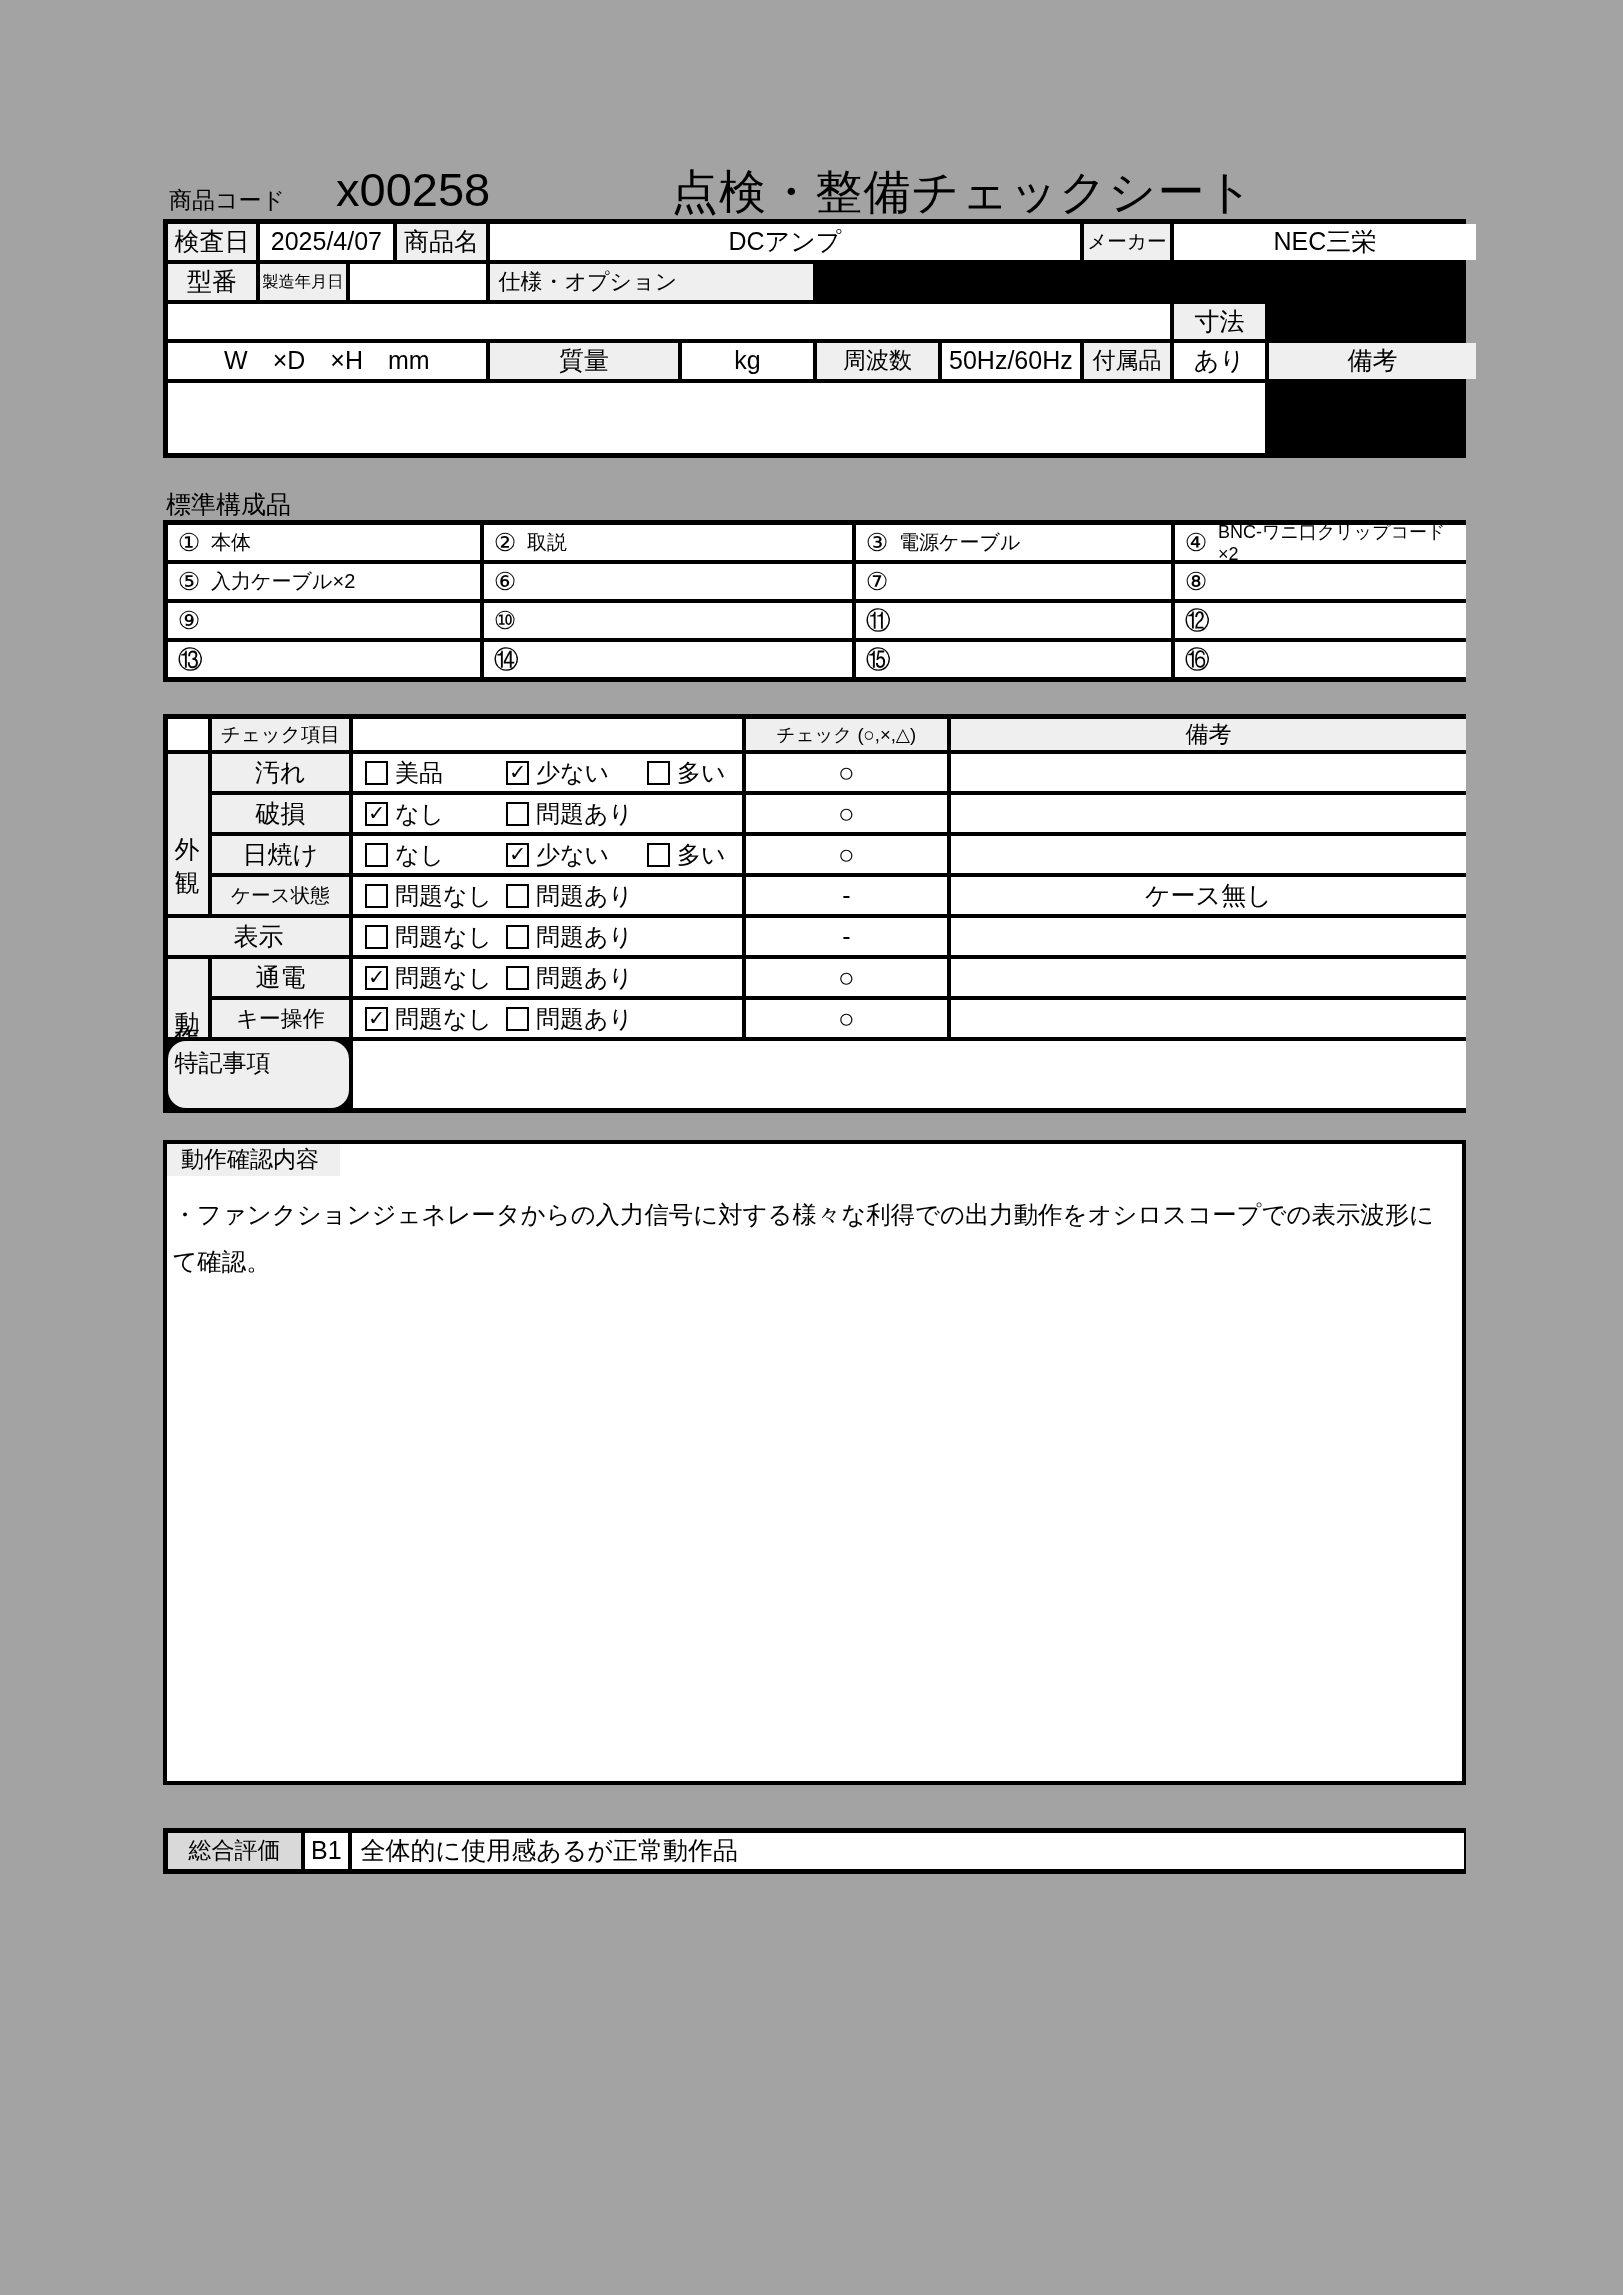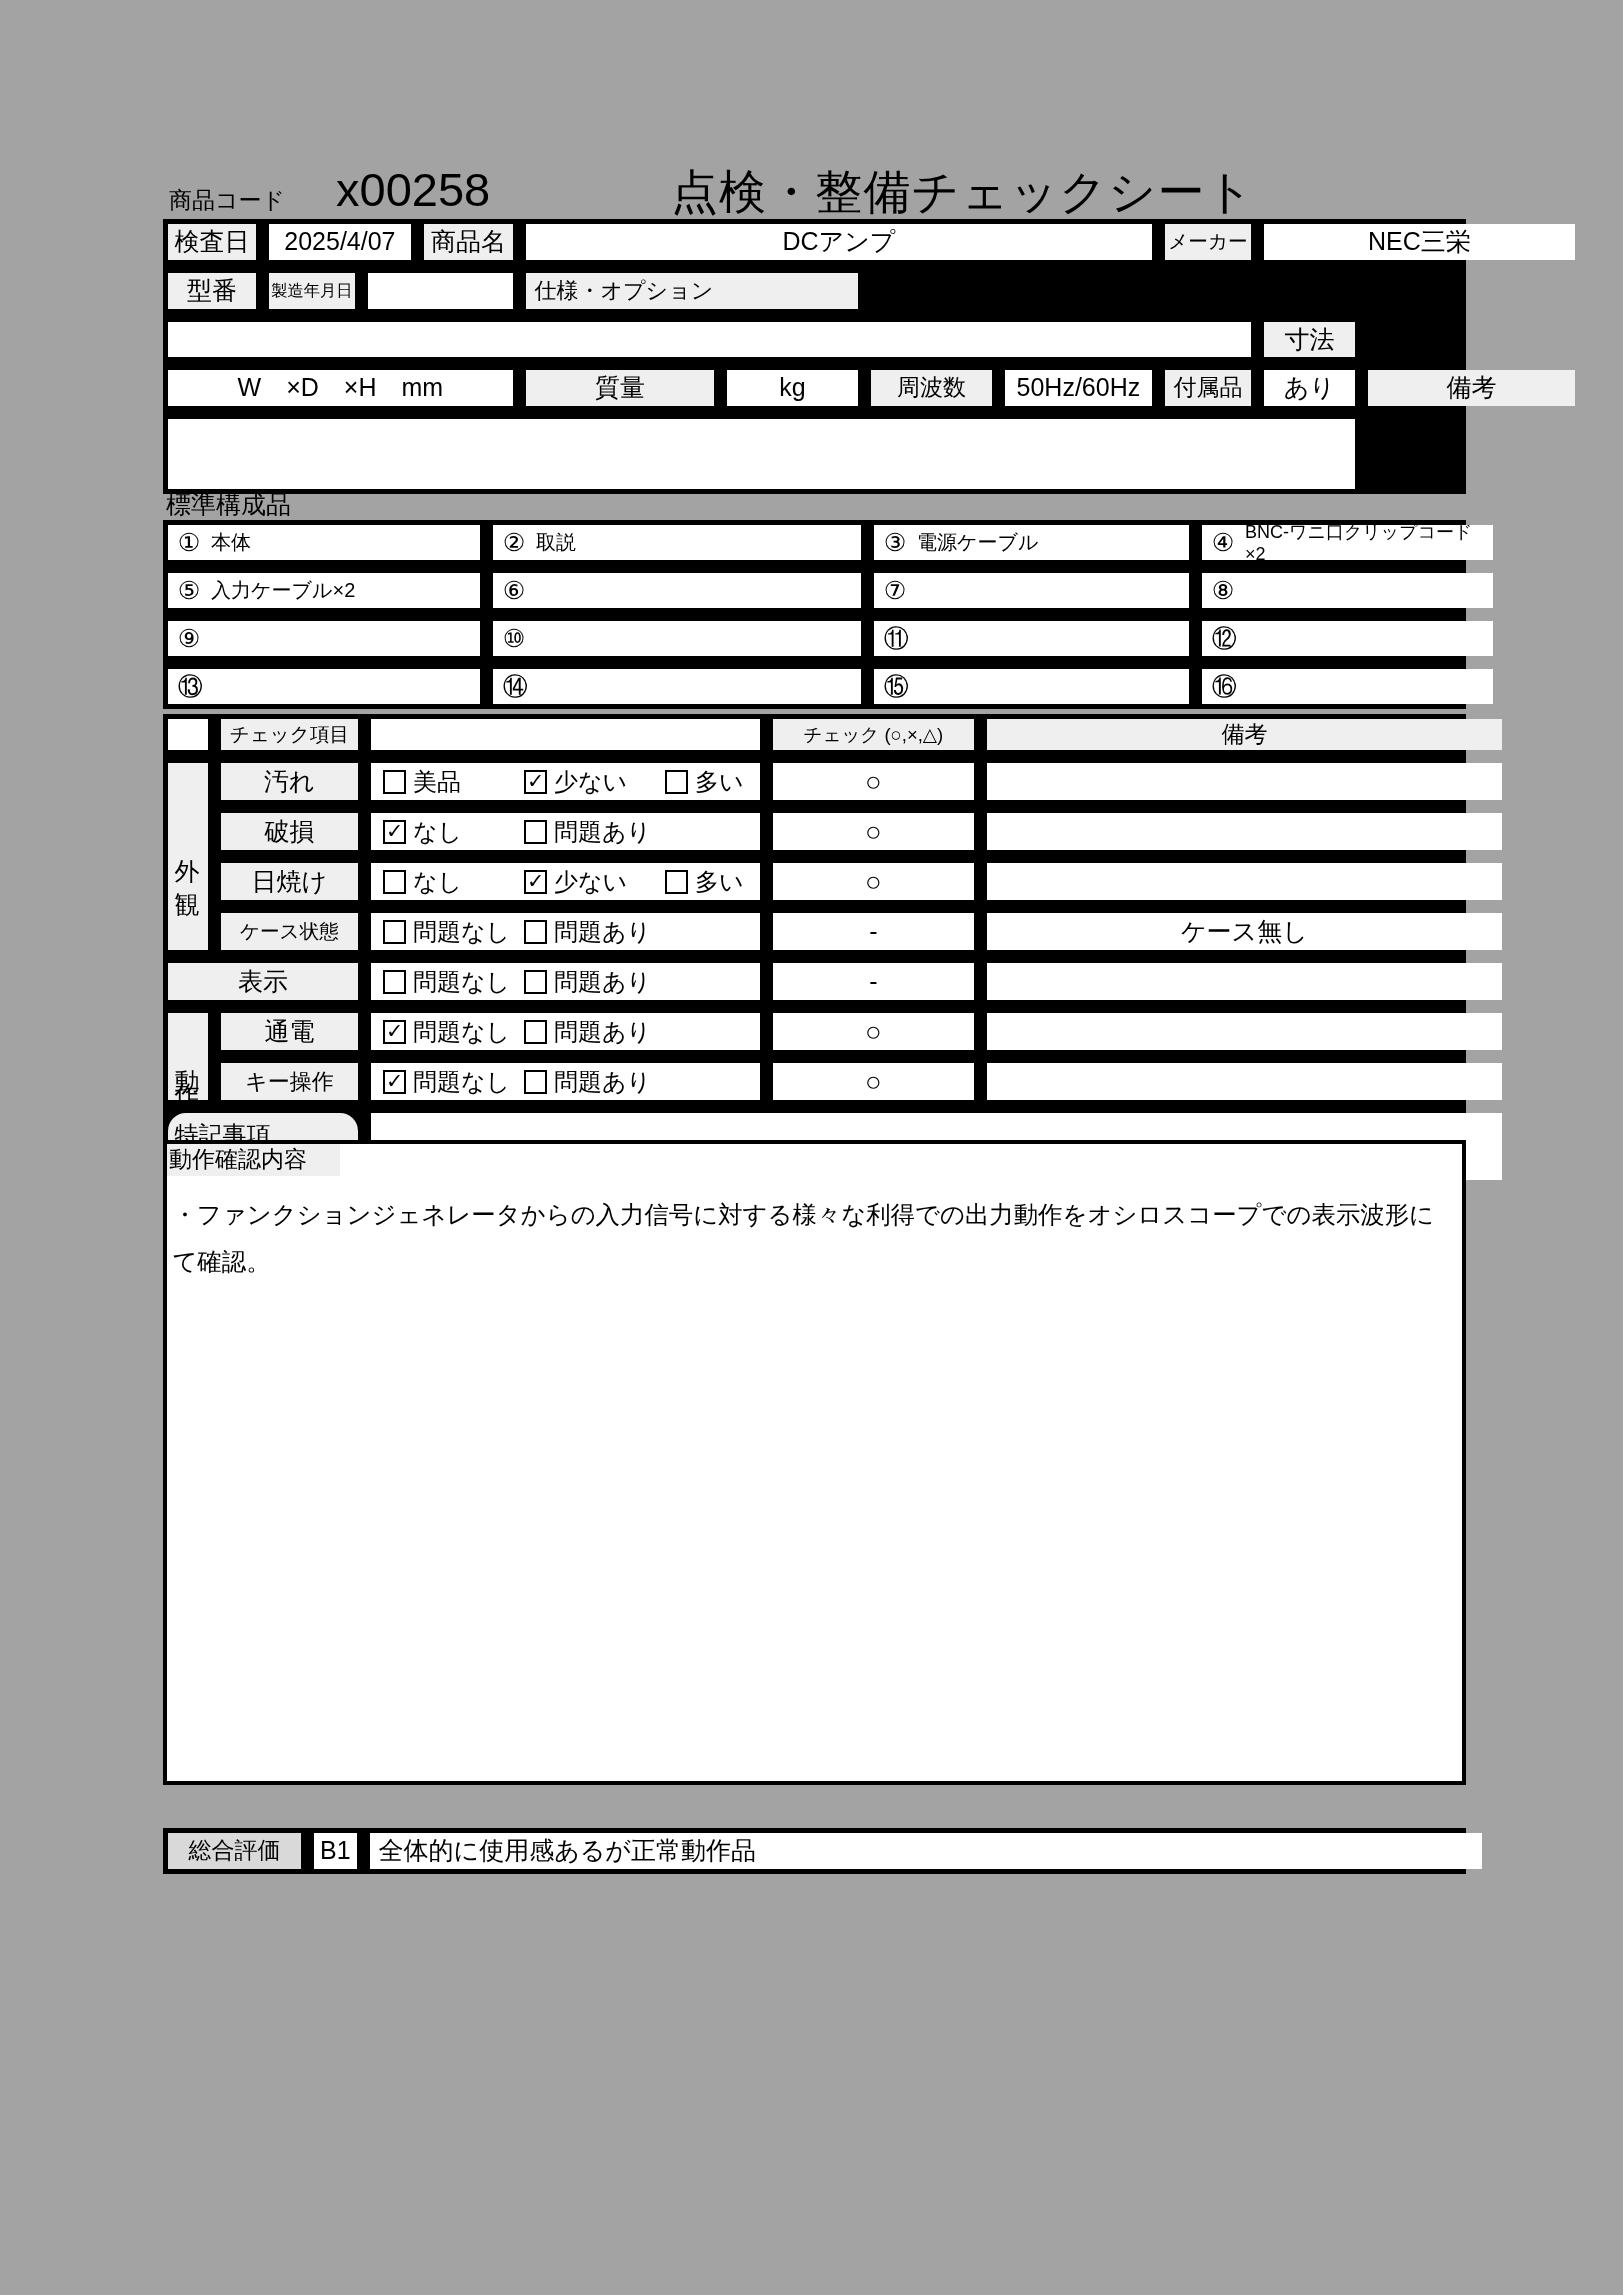--- a/index.html
+++ b/index.html
@@ -5,21 +5,21 @@
   html,body{margin:0;padding:0;background:#fff;}
   .sheet{
     position:relative;width:1623px;height:2295px;background:#a3a3a3;
     font-family:"Liberation Sans","DejaVu Sans",sans-serif;color:#000;
   }
   
   .hdr-code-label{position:absolute;left:169px;top:185px;font-size:23px;}
   .hdr-code{position:absolute;left:336px;top:162px;font-size:47px;}
   .hdr-title{position:absolute;left:671px;top:161px;font-size:47px;letter-spacing:1.1px;}
   
-  .grid{position:absolute;left:163px;width:1303px;background:#000;padding:4.9px;gap:13px;
+  .grid{position:absolute;left:163px;width:1303px;background:#000;padding:4.9px;gap:4px;
         display:grid;box-sizing:border-box;}
   .c{background:#fff;display:flex;align-items:center;justify-content:center;
      font-size:25px;overflow:hidden;}
   .lbl{background:#efefef;}
   .left{justify-content:flex-start;}
   
   .info{top:219px;grid-template-columns:88px 86px 43px 89px 188px 131px 121px 89px 45px 86px 91px 207px;
         grid-template-rows:36px 36px 35px 36px 70px;}
   .cs2{grid-column:span 2}.cs3{grid-column:span 3}.cs4{grid-column:span 4}
   .cs5{grid-column:span 5}.cs8{grid-column:span 8}.cs10{grid-column:span 10}
@@ -43,21 +43,21 @@
   .opts{justify-content:flex-start;padding-left:12px;}
   .opt{display:flex;align-items:center;width:141px;flex:none;font-size:24px;}
   .cb{width:19.6px;height:19.6px;border:2.2px solid #000;margin-right:6.5px;position:relative;flex:none;background:#fff;}
   .cb.checked::after{content:"✓";position:absolute;left:1.1px;top:-3.3px;font-size:20.6px;}
   .circle{font-size:28px;}
   .notes-lbl{align-items:flex-start;justify-content:flex-start;padding:5.4px 0 0 6.5px;font-size:24px;border-radius:18px;}
   
   .op{position:absolute;left:163px;top:1140px;width:1303px;height:645px;
       border:4.9px solid #000;box-sizing:border-box;background:#fff;}
   .op-label{width:173px;height:31.5px;background:#efefef;display:flex;align-items:center;
-            padding-left:2px;font-size:23px;box-sizing:border-box;}
+            padding-left:14px;font-size:23px;box-sizing:border-box;}
   .op-text{padding:15px 7.6px 0 5.4px;font-size:24.4px;line-height:1.95;}
   
   .overall{top:1828px;grid-template-columns:133px 43px 1112px;grid-template-rows:36px;}
   .overall .dark{background:#d9d9d9;}
 </style>
 </head>
 <body>
 
 <div class="sheet">
 

